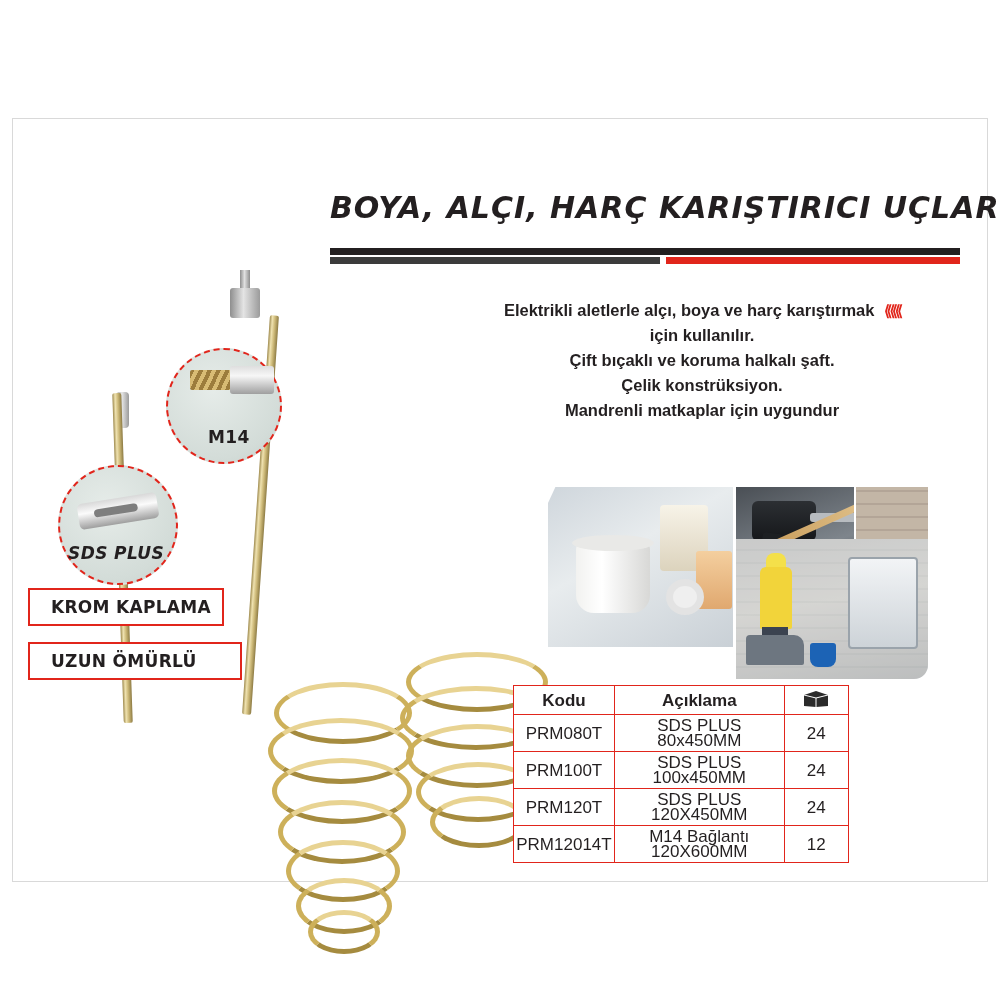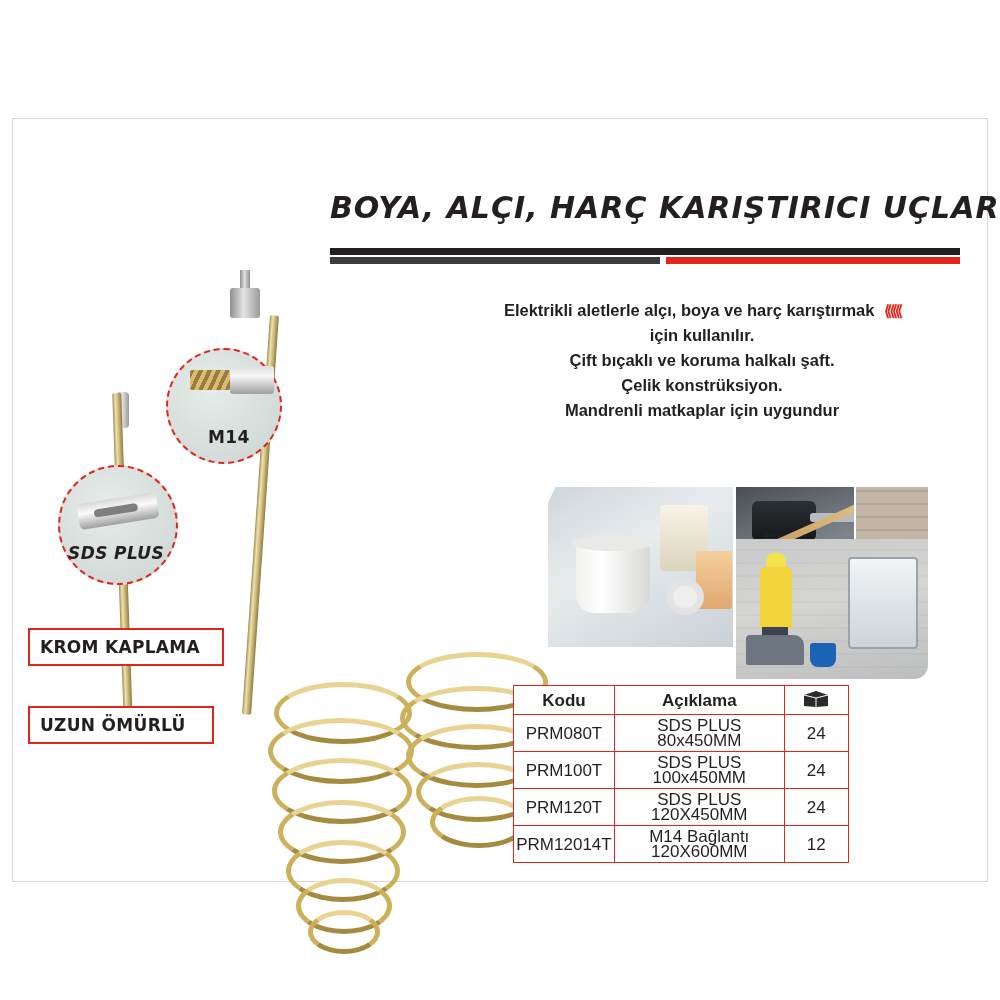--- a/index.html
+++ b/index.html
@@ -300,35 +300,34 @@
     width: 210px;
   }
   .tag {
     position: relative;
     border: 2.5px solid #e1251b;
     background: #ffffff;
     height: 38px;
     margin-bottom: 16px;
     display: flex;
     align-items: center;
-    padding-left: 10px;
+    padding-left: 21px;
     box-sizing: border-box;
-    margin-top: 40px;
   }
   .tag span {
     font-family: "DejaVu Sans", sans-serif;
     font-weight: bold;
     font-size: 17px;
     color: #231f20;
     letter-spacing: 0.3px;
     white-space: nowrap;
   }
   .tag-1 { width: 196px; }
   .tag-2 { width: 186px; }
-  .tag-3 { width: 186px; align-items: center; }
+  .tag-3 { width: 214px; align-items: center; }
 
   
   .table-wrap {
     position: absolute;
     left: 513px;
     top: 685px;
     width: 336px;
   }
   table.spec {
     border-collapse: collapse;

